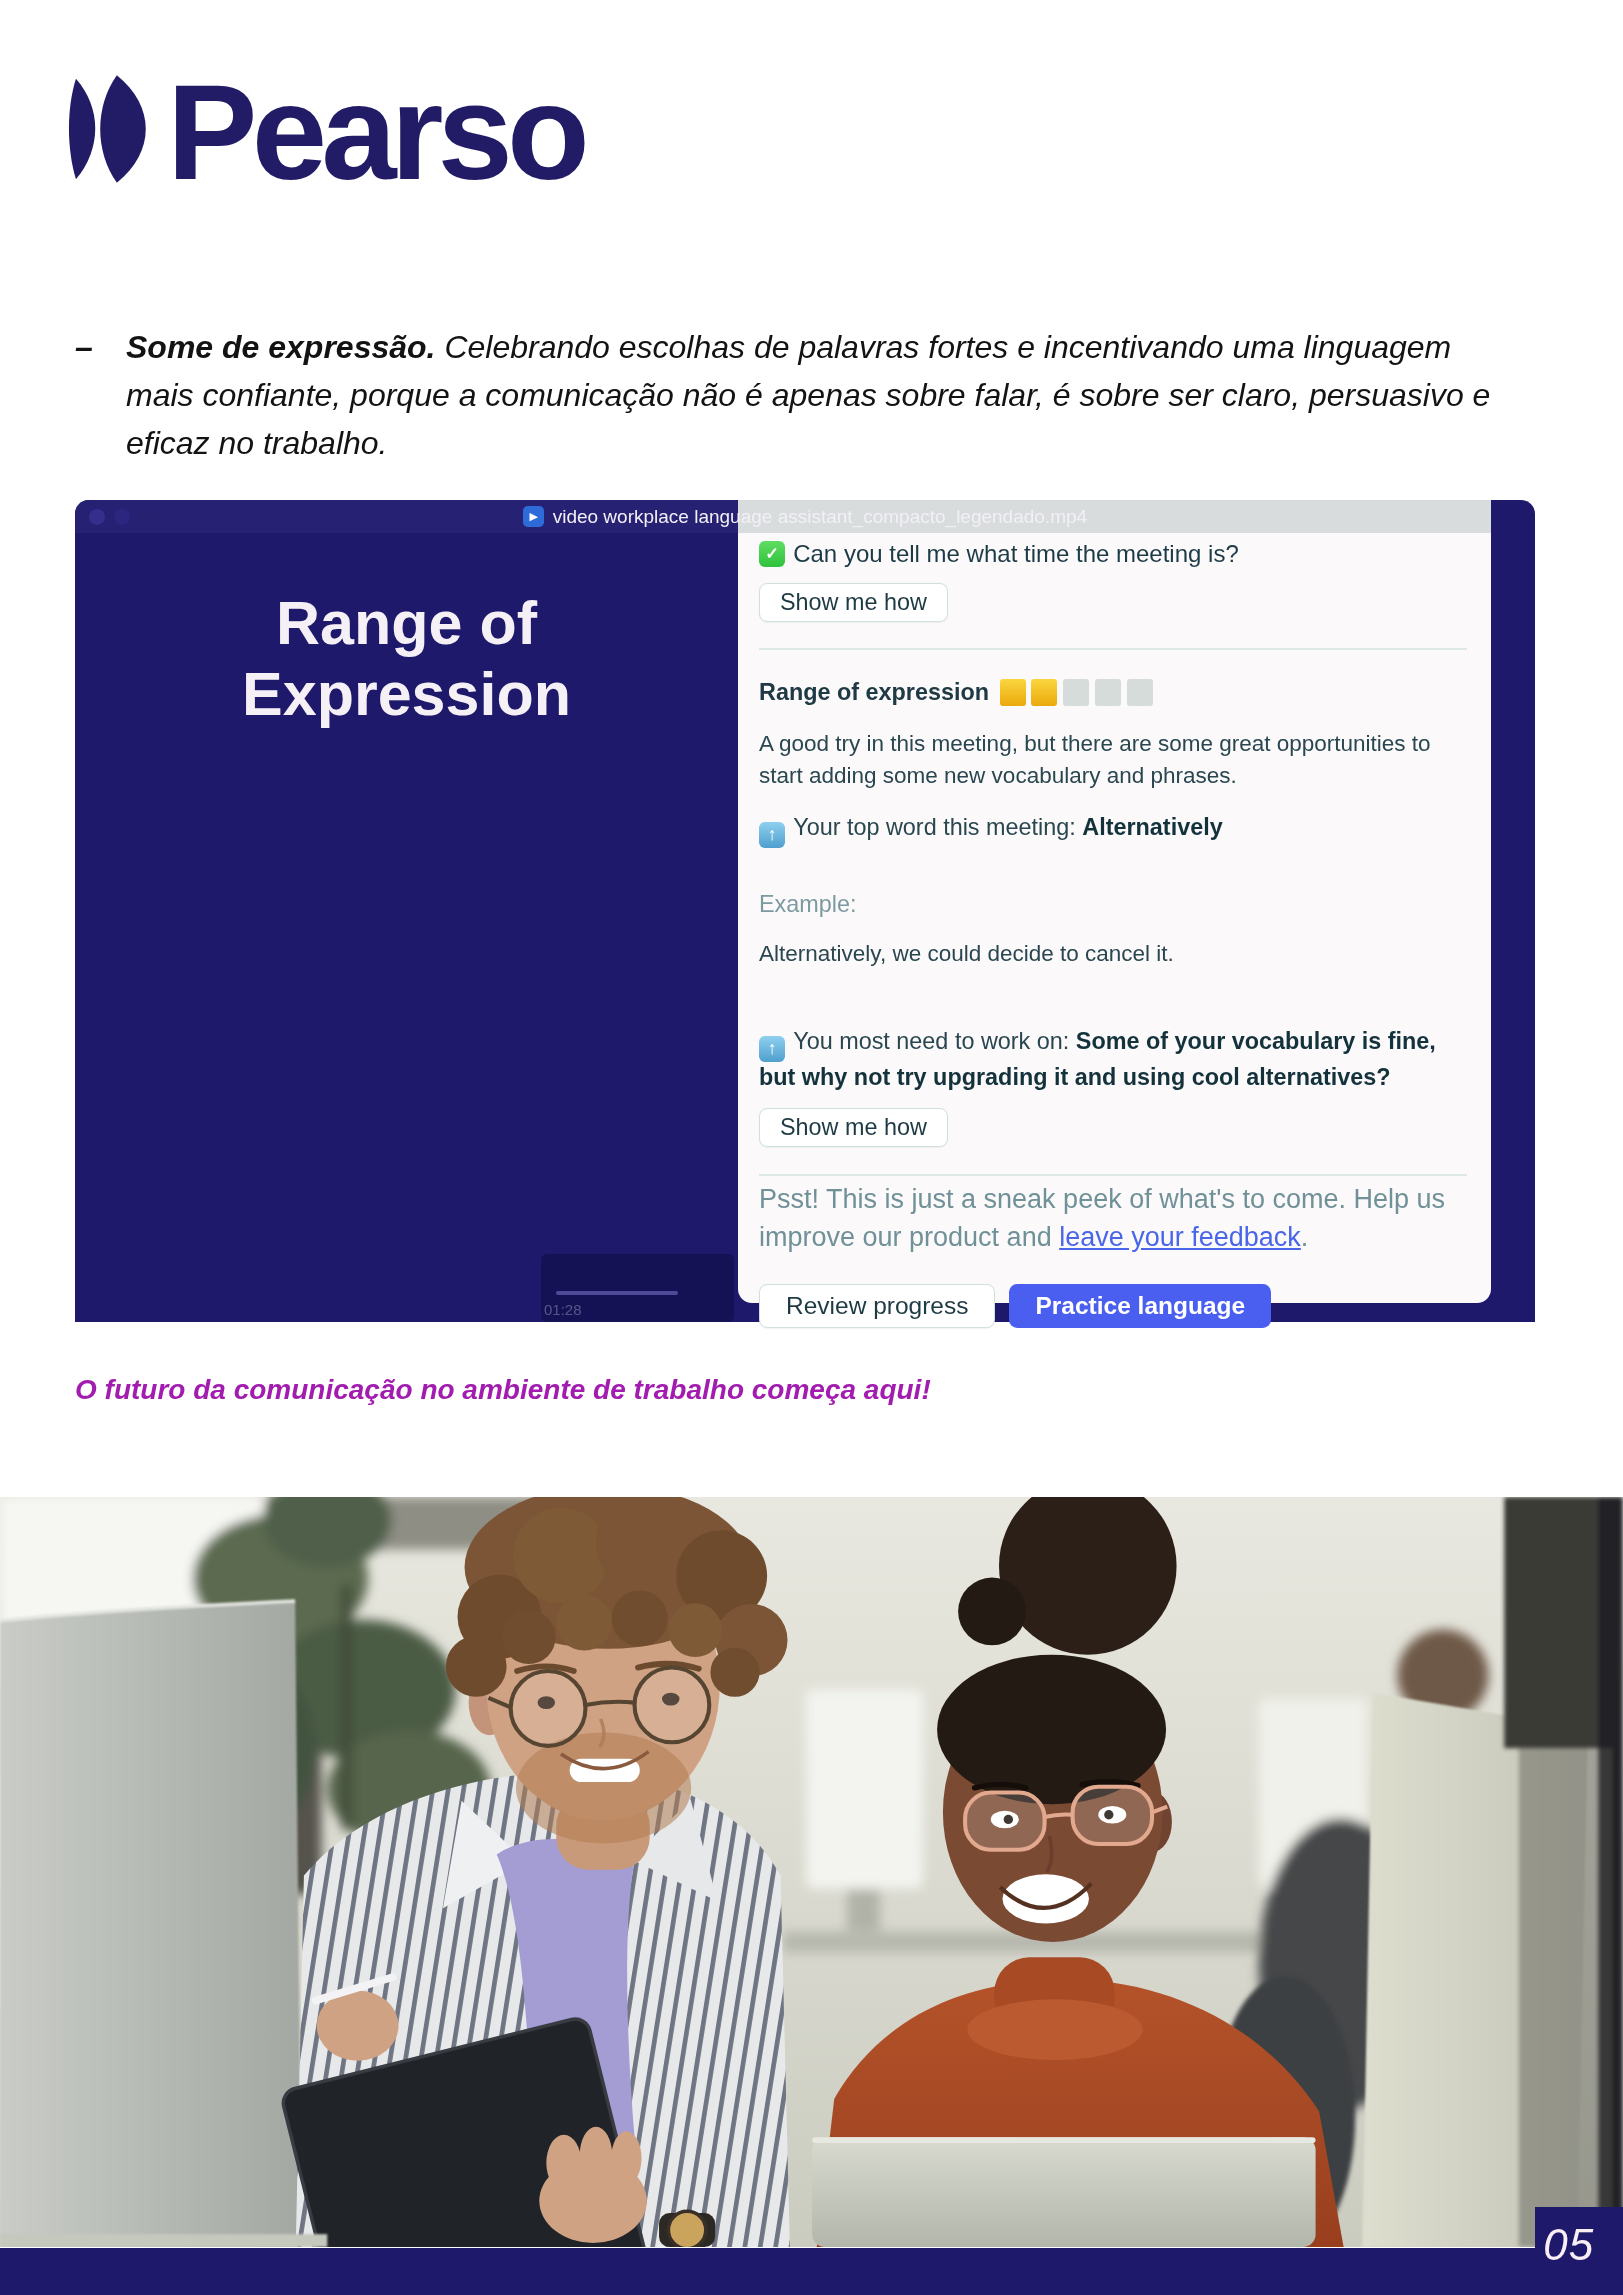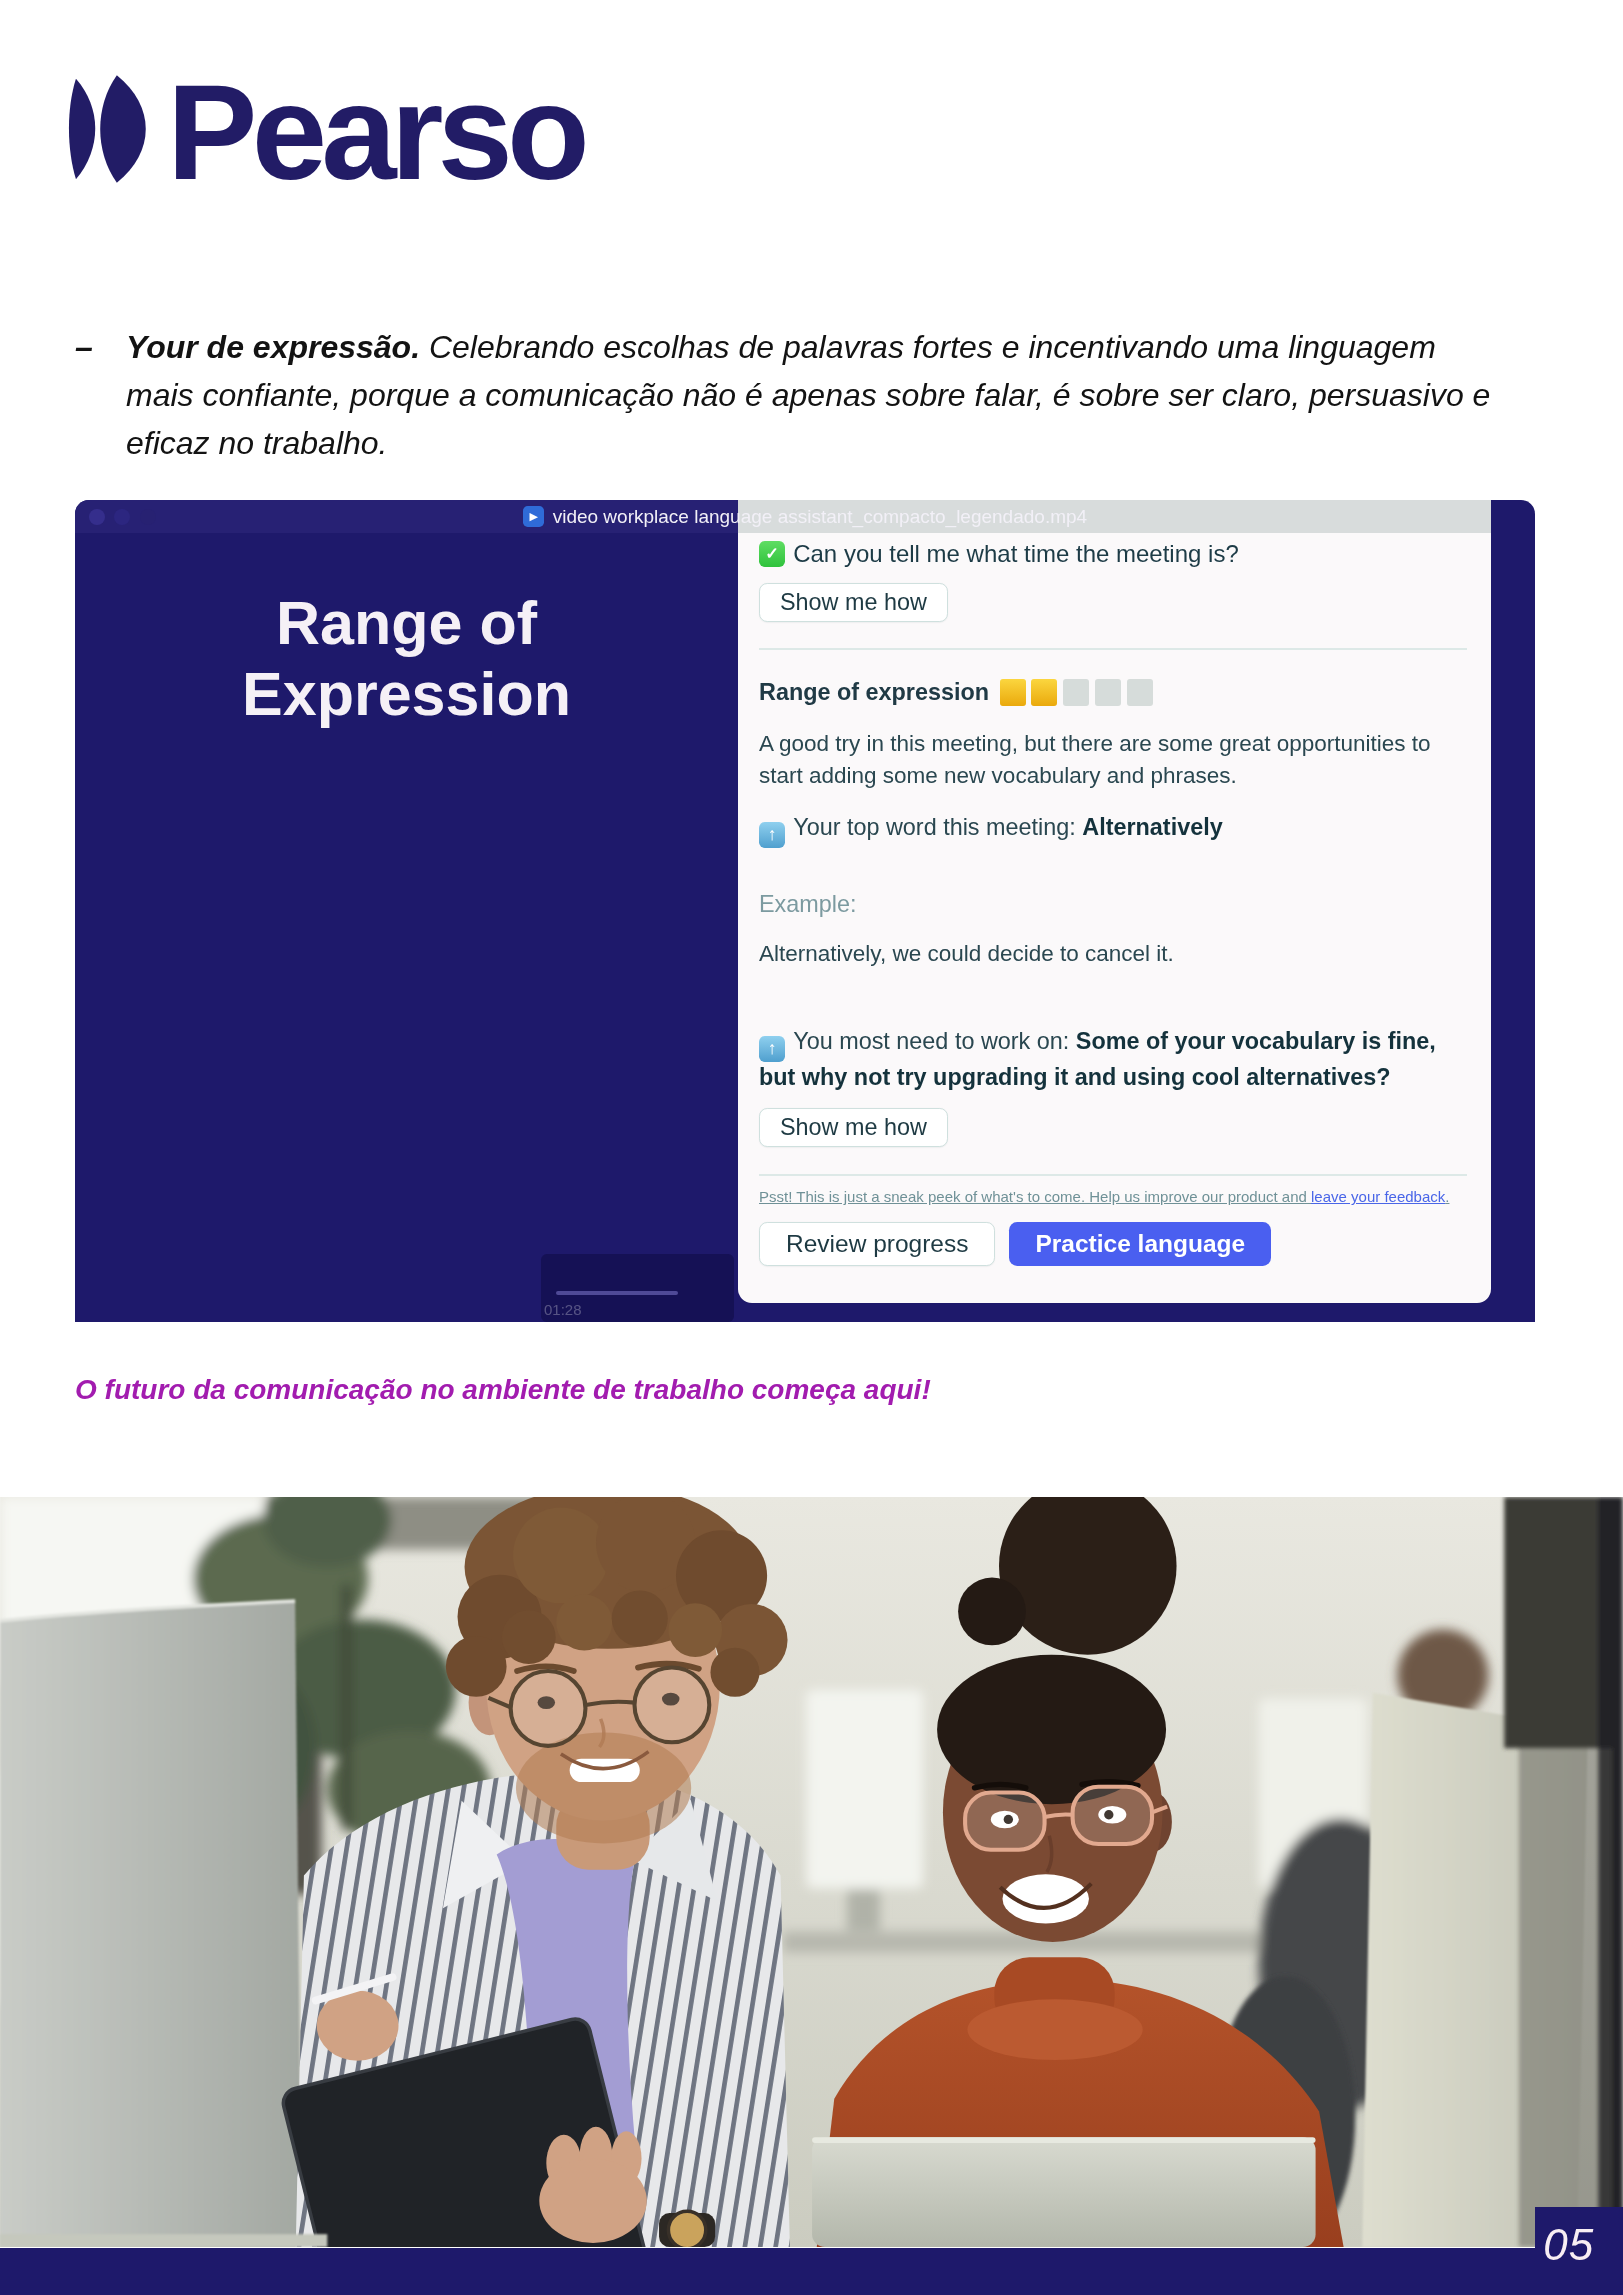--- a/index.html
+++ b/index.html
@@ -47,21 +47,21 @@
   .word-row{margin-top:20px;line-height:1.35;display:block;color:#2a4750;}
   .word-row b{color:#14323c;}
   .up-icon{width:26px;height:26px;border-radius:5.8px;background:linear-gradient(180deg,#8fd0ef,#4f9fce);color:#ffffff;display:inline-flex;align-items:center;justify-content:center;vertical-align:-5.3px;margin-right:8.2px;}
   .up-icon i{font-style:normal;font-weight:bold;font-size:17.5px;line-height:1;}
   .muted{color:#7c9aa0;margin:0;}
   .example-label{margin-top:43px;font-size:23.4px;}
   .example-sentence{margin-top:20px;}
   .workon{margin-top:56px;}
   .btn2{margin-top:17.5px;}
   .div2{margin-top:27px;}
-  .psst{margin-top:10px;font-size:15px;line-height:1.42;color:#6f9197;text-decoration:underline;}
+  .psst{margin-top:4px;font-size:27px;line-height:1.42;color:#6f9197;}
   .link{color:#4a66e8;text-decoration:underline;cursor:pointer;}
   .actions{margin-top:15px;display:flex;gap:14px;}
   .btn.big{margin-top:0;height:44px;font-size:24.5px;display:inline-flex;align-items:center;justify-content:center;}
   .btn.primary{background:#4a5ff0;color:#ffffff;border:none;border-radius:8.2px;padding:12px 26px;font-weight:bold;}
   .btn.review{padding:8px 26px;border-radius:8.2px;}
 
   
   .headline{position:absolute;left:75px;top:1374px;width:1490px;font-style:italic;font-weight:bold;font-size:28px;color:#a21caf;}
 
   
@@ -80,21 +80,21 @@
   <svg class="logo" viewBox="0 0 900 190">
     <g fill="#221c66">
       <path d="M22,8 C66,58 66,128 22,180 C6,128 6,58 22,8 Z"></path>
       <path d="M92,2 C158,55 158,133 92,186 C54,133 54,55 92,2 Z"></path>
     </g>
     <text x="178" y="180" font-size="232" font-weight="bold" fill="#221c66" style="letter-spacing:-10px;font-family:'Liberation Sans',sans-serif;">Pearson</text>
   </svg>
 
   <div class="intro">
     <span class="dash">–</span>
-    <p><b class="lead">Your de expressão.</b><span>  Celebrando escolhas de palavras fortes e incentivando uma linguagem mais confiante, porque a comunicação não é apenas sobre falar, é sobre ser claro, persuasivo e eficaz no trabalho.</span></p>
+    <p><b class="lead">Some de expressão.</b><span>  Celebrando escolhas de palavras fortes e incentivando uma linguagem mais confiante, porque a comunicação não é apenas sobre falar, é sobre ser claro, persuasivo e eficaz no trabalho.</span></p>
   </div>
 
   <div class="video">
     <div class="tb-left">
       <div class="dots">
         <span class="dot d1"></span>
         <span class="dot d2"></span>
         <span class="dot d3"></span>
       </div>
     </div>

